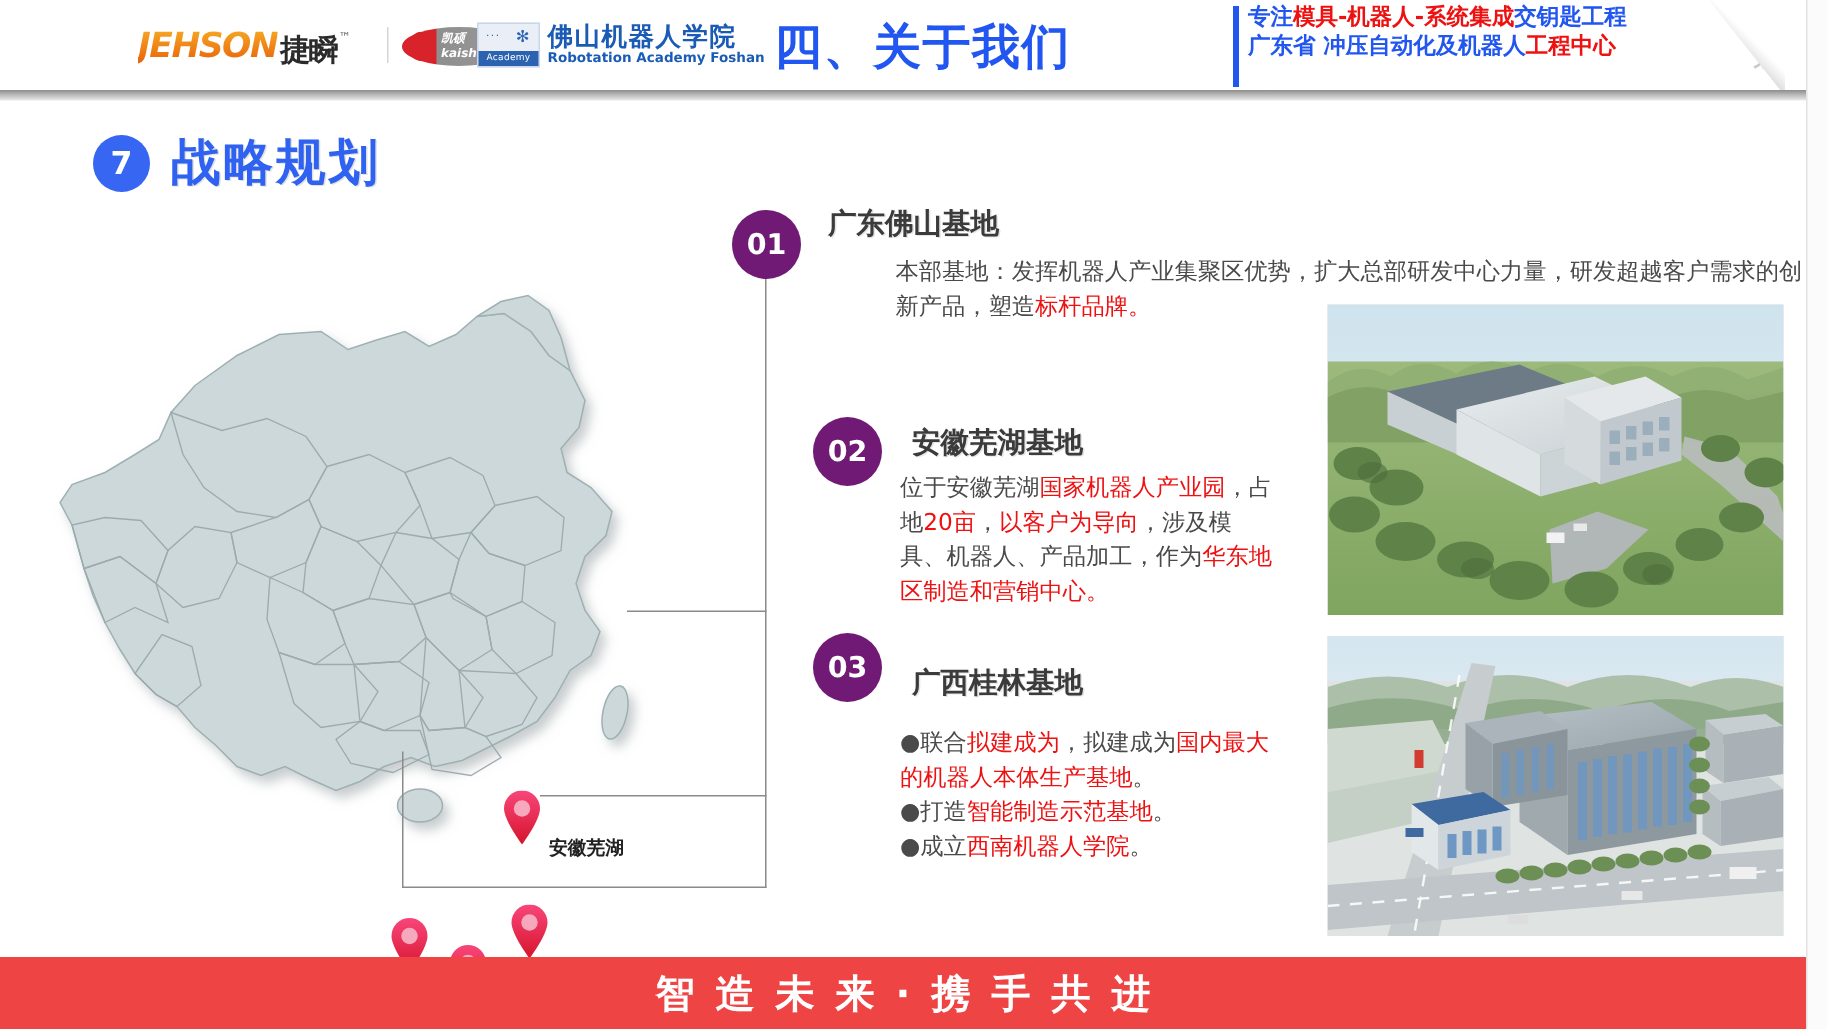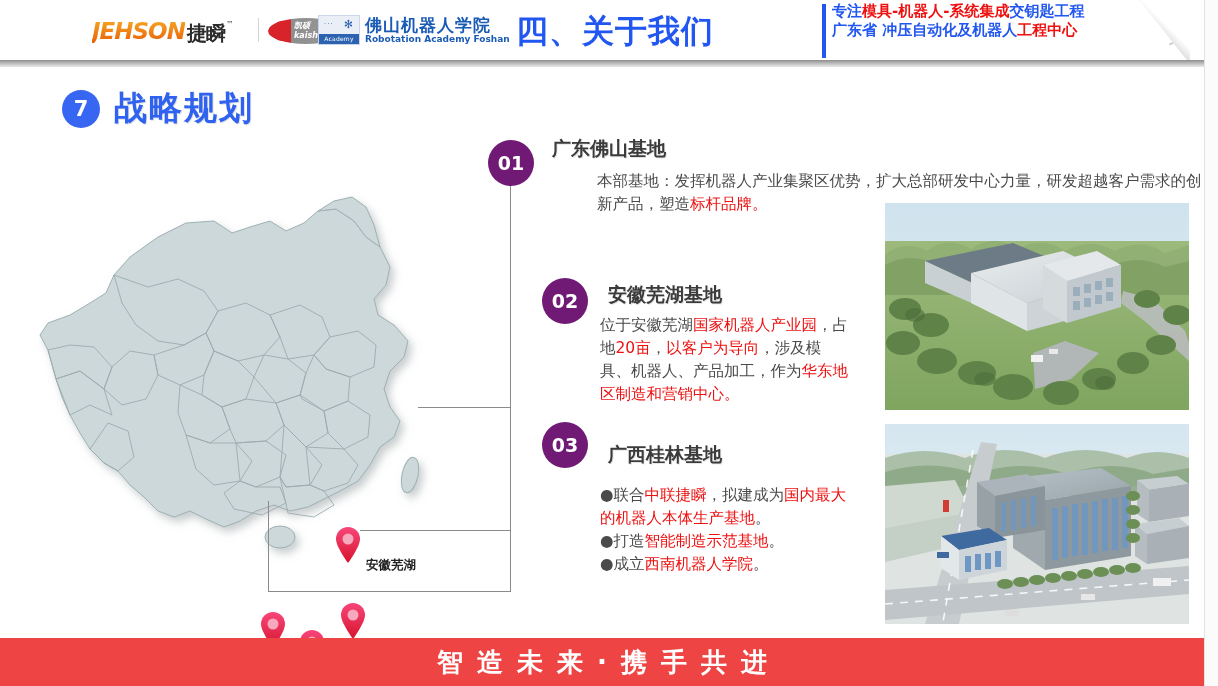--- a/index.html
+++ b/index.html
@@ -284,21 +284,21 @@
   <div class="blk-h" style="left:552px; top:136px;">广东佛山基地</div>
   <div class="blk-p" style="left:568px; top:170px; width:612px;margin-left:29px;"><span>本部基地：发挥机器人产业集聚区优势，扩大总部研发中心力量，研发超越客户需求的创新产品，塑造</span><span class="red">标杆品牌。</span></div>
 
   <div class="blk-badge" style="left:542px; top:278px;">02</div>
   <div class="blk-h" style="left:608px; top:282px;">安徽芜湖基地</div>
   <div class="blk-p" style="left:600px; top:314px; width:252px;"><span>位于安徽芜湖</span><span class="red">国家机器人产业园</span><span>，占地</span><span class="red">20亩</span><span>，</span><span class="red">以客户为导向</span><span>，涉及模具、机器人、产品加工，作为</span><span class="red">华东地区制造和营销中心。</span></div>
 
   <div class="blk-badge" style="left:542px; top:422px;">03</div>
   <div class="blk-h" style="left:608px; top:442px;">广西桂林基地</div>
   <div class="blk-p" style="left:600px; top:484px; width:252px;">
-    <div><span>●联合</span><span class="red">中联捷瞬</span><span>，拟建成为</span><span class="red">国内最大的机器人本体生产基地</span><span>。</span></div>
+    <div><span>●联合</span><span class="red">拟建成为</span><span>，拟建成为</span><span class="red">国内最大的机器人本体生产基地</span><span>。</span></div>
     <div><span>●打造</span><span class="red">智能制造示范基地</span><span>。</span></div>
     <div><span>●成立</span><span class="red">西南机器人学院</span><span>。</span></div>
   </div>
 
   <div class="photo" style="left:885px; top:203px; width:304px; height:207px;">
     <svg viewBox="0 0 304 207" width="304" height="207">
       <defs>
         <linearGradient id="sky1" x1="0" y1="0" x2="0" y2="1">
           <stop offset="0" stop-color="#cfe3ee"></stop>
             <stop offset="1" stop-color="#e6f0f2"></stop>

